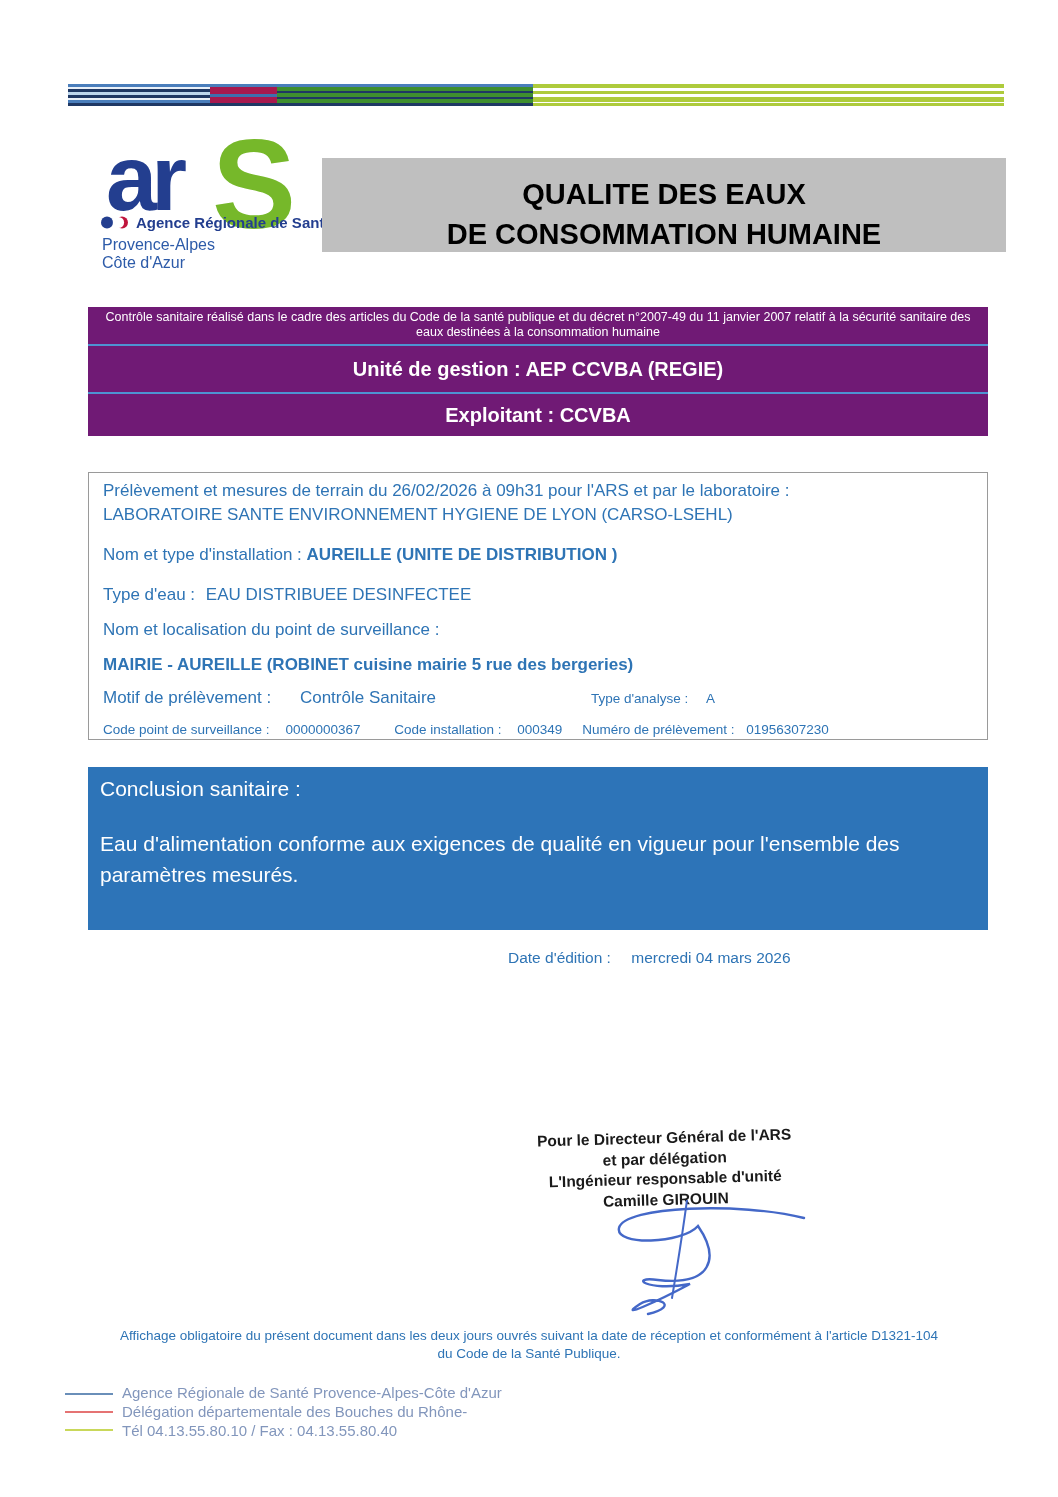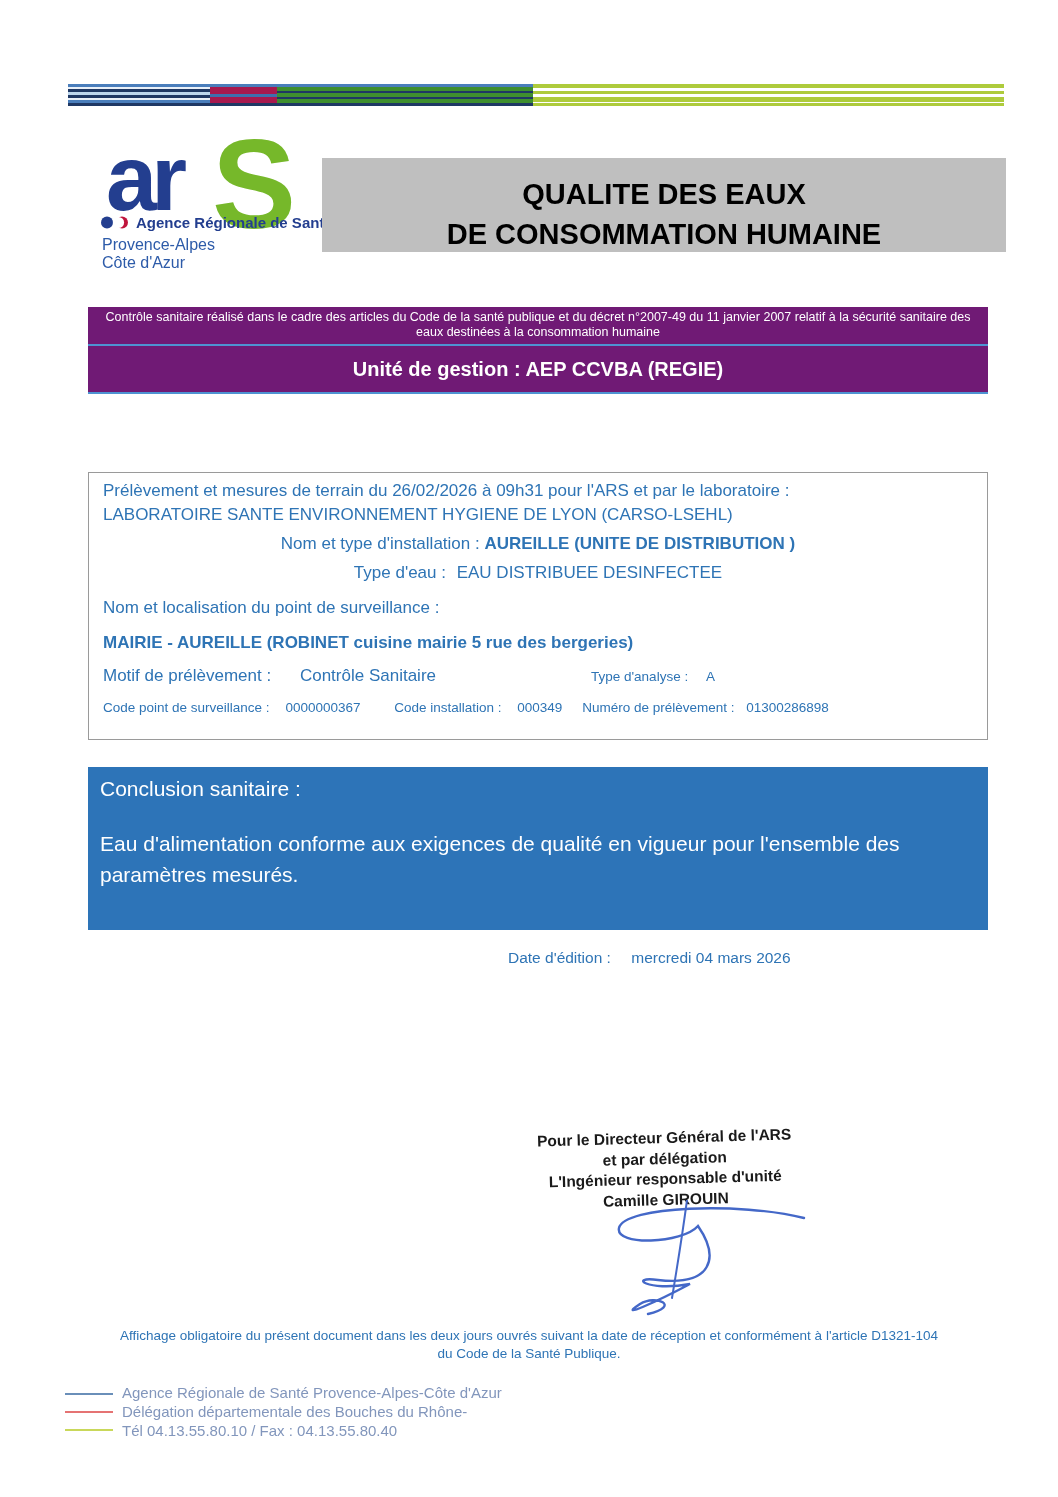--- a/index.html
+++ b/index.html
@@ -70,21 +70,21 @@
   .band-unite{border-bottom:2px solid #4e93d2;}
   .band-exploitant{height:42px;line-height:42px;}
   
   .info-box{
     position:absolute;left:88px;top:472px;width:900px;height:268px;box-sizing:border-box;
     border:1px solid #9a9a9a;background:#ffffff;color:#2e74b5;
     padding:8px 14px;font-size:17px;
   }
   .info-box .b{font-weight:bold;}
   .iline{white-space:nowrap;}
-  .gap-lg{margin-top:9px;text-align:center;}
+  .gap-lg{margin-top:20px;}
   .gap-md{margin-top:15px;}
   .gap-sm{margin-top:13px;}
   .row-motif{position:relative;}
   .motif-value{margin-left:24px;}
   .analyse{position:absolute;left:488px;top:3px;font-size:13.5px;}
   .analyse .val{margin-left:14px;}
   .codes{font-size:13.5px;margin-top:14px;}
   .codes .val{margin-left:12px;text-align:center;}
   .codes .lbl2{margin-left:30px;}
   .codes .lbl3{margin-left:16px;}
@@ -153,20 +153,21 @@
   </div>
 
   <div class="title-box">
     <div>QUALITE DES EAUX</div>
     <div>DE CONSOMMATION HUMAINE</div>
   </div>
 
   <div class="bands">
     <div class="band-legal">Contrôle sanitaire réalisé dans le cadre des articles du Code de la santé publique et du décret n°2007-49 du 11 janvier 2007 relatif à la sécurité sanitaire des eaux destinées à la consommation humaine</div>
     <div class="band-big band-unite">Unité de gestion : AEP CCVBA (REGIE)</div>
+    <div class="band-big band-exploitant">Exploitant : CCVBA</div>
   </div>
 
   <div class="info-box">
     <div class="iline">Prélèvement et mesures de terrain du  26/02/2026 à 09h31 pour l'ARS et par le laboratoire :</div>
     <div class="iline" style="margin-top:4px;">LABORATOIRE SANTE ENVIRONNEMENT HYGIENE DE LYON (CARSO-LSEHL)</div>
     <div class="iline gap-lg">
       <span>Nom et type d'installation :</span>
       <span class="b">AUREILLE (UNITE DE DISTRIBUTION )</span>
     </div>
     <div class="iline gap-lg">
@@ -182,21 +183,21 @@
         <span>Type d'analyse :</span>
         <span class="val">A</span>
       </span>
     </div>
     <div class="iline codes">
       <span>Code point de surveillance :</span>
       <span class="val">0000000367</span>
       <span class="lbl2">Code installation :</span>
       <span class="val">000349</span>
       <span class="lbl3">Numéro de prélèvement :</span>
-      <span class="val" style="margin-left:8px;">01300286898</span>
+      <span class="val" style="margin-left:8px;">01956307230</span>
     </div>
   </div>
 
   <div class="conclusion">
     <div class="conclusion-heading">Conclusion sanitaire :</div>
     <div class="conclusion-body">Eau d'alimentation conforme aux exigences de qualité en vigueur pour l'ensemble des paramètres mesurés.</div>
   </div>
 
   <div class="date-line">
     <span>Date d'édition :</span>

